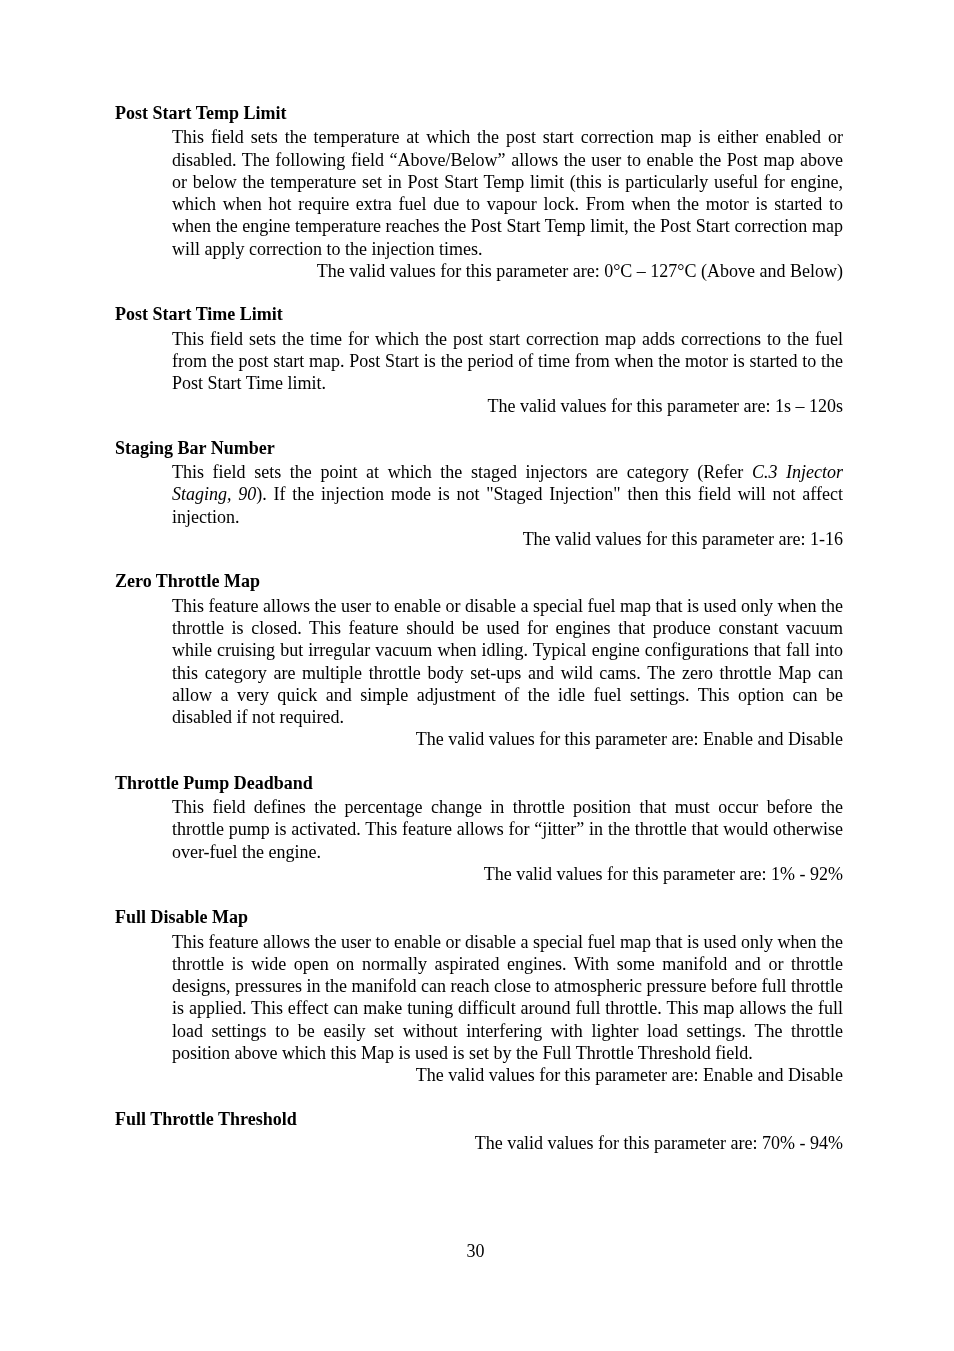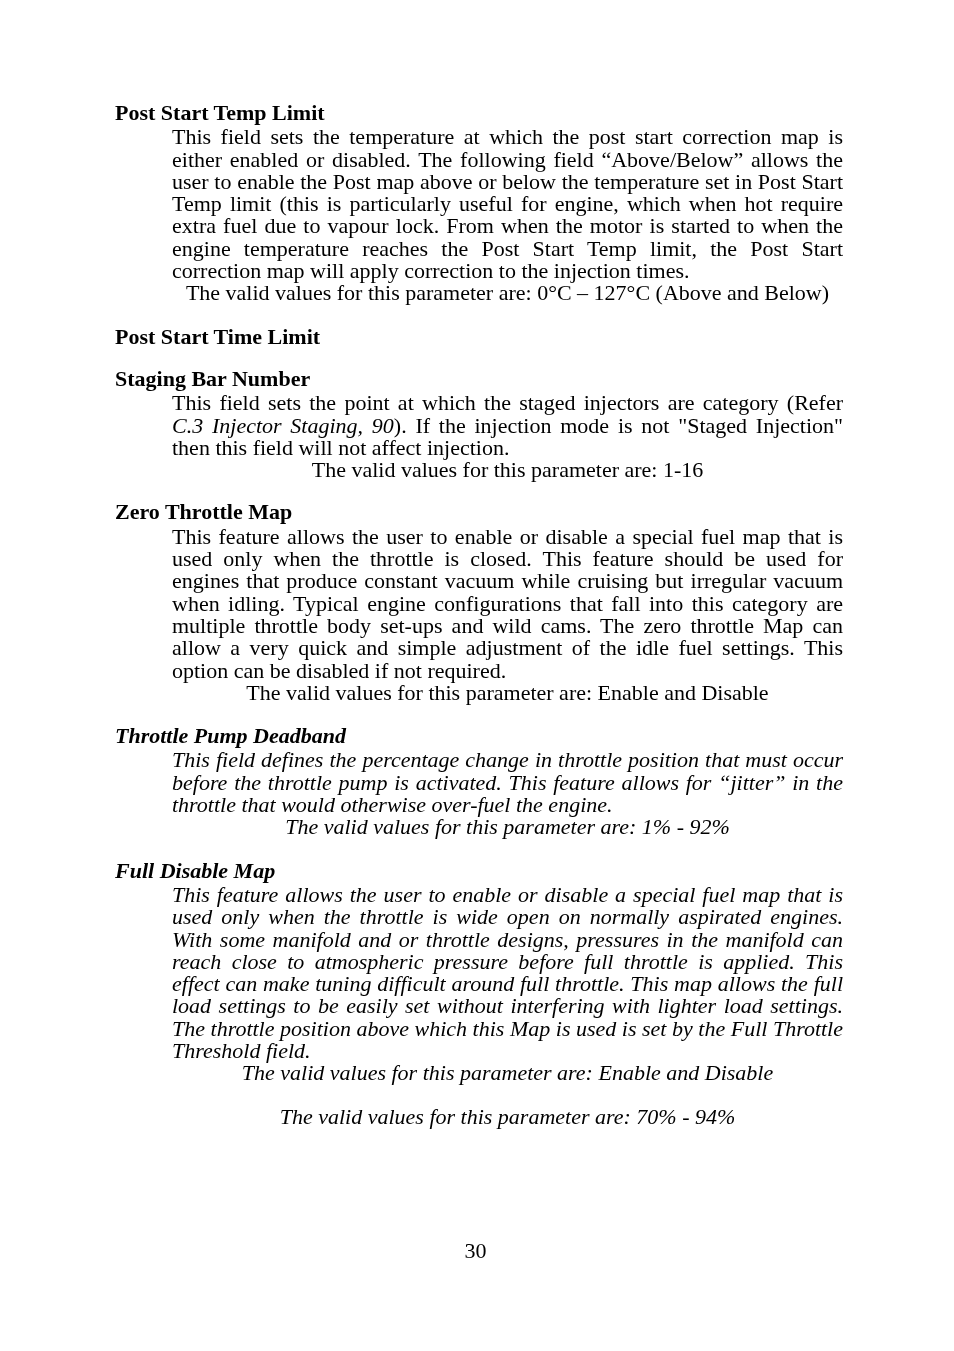--- a/index.html
+++ b/index.html
@@ -7,41 +7,41 @@
     padding: 0;
     background: #ffffff;
   }
   .page {
     position: relative;
     width: 954px;
     height: 1351px;
     background: #ffffff;
     color: #000000;
     font-family: "Liberation Serif", serif;
-    font-size: 22px;
+    font-size: 18px;
     line-height: 22.3px;
     overflow: hidden;
   }
   .content {
     padding: 102px 111px 0 115px;
   }
   .section .heading {
     font-weight: bold;
     margin: 0 0 2px 0;
   }
   .section .body {
     margin: 0 0 0 57px;
     text-align: justify;
   }
   .section .valid {
     margin: 0 0 0 57px;
-    text-align: center;
+    text-align: right;
   }
   .gap-sm { margin-top: 21px; }
-  .gap-md { margin-top: 21px; font-style: italic; }
+  .gap-md { margin-top: 21px; }
   .gap-lg { margin-top: 20px; }
   .italic { font-style: italic; }
   .page-number {
     position: absolute;
     left: 108px;
     right: 111px;
     top: 1240px;
     text-align: center;
   }
 </style>
@@ -52,20 +52,22 @@
   <div class="content">
 
     <div class="section">
       <div class="heading">Post Start Temp Limit</div>
       <div class="body">This field sets the temperature at which the post start correction map is either enabled or disabled. The following field “Above/Below” allows the user to enable the Post map above or below the temperature set in Post Start Temp limit (this is particularly useful for engine, which when hot require extra fuel due to vapour lock.  From when the motor is started to when the engine temperature reaches the Post Start Temp limit, the Post Start correction map will apply correction to the injection times.</div>
       <div class="valid">The valid values for this parameter are: 0°C – 127°C (Above and Below)</div>
     </div>
 
     <div class="section gap-sm">
       <div class="heading">Post Start Time Limit</div>
+      <div class="body">This field sets the time for which the post start correction map adds corrections to the fuel from the post start map.  Post Start is the period of time from when the motor is started to the Post Start Time limit.</div>
+      <div class="valid">The valid values for this parameter are: 1s – 120s</div>
     </div>
 
     <div class="section gap-lg">
       <div class="heading">Staging Bar Number</div>
       <div class="body"><span>This field sets the point at which the staged injectors are category (Refer </span><span class="italic">C.3 Injector Staging, 90</span><span>). If the injection mode is not "Staged Injection" then this field will not affect injection.</span></div>
       <div class="valid">The valid values for this parameter are: 1-16</div>
     </div>
 
     <div class="section gap-lg">
       <div class="heading">Zero Throttle Map</div>
@@ -79,19 +81,20 @@
       <div class="valid">The valid values for this parameter are: 1% - 92%</div>
     </div>
 
     <div class="section gap-md">
       <div class="heading">Full Disable Map</div>
       <div class="body">This feature allows the user to enable or disable a special fuel map that is used only when the throttle is wide open on normally aspirated engines. With some manifold and or throttle designs, pressures in the manifold can reach close to atmospheric pressure before full throttle is applied. This effect can make tuning difficult around full throttle. This map allows the full load settings to be easily set without interfering with lighter load settings. The throttle position above which this Map is used is set by the Full Throttle Threshold field.</div>
       <div class="valid">The valid values for this parameter are: Enable and Disable</div>
     </div>
 
     <div class="section gap-md">
+      <div class="heading">Full Throttle Threshold</div>
       <div class="valid">The valid values for this parameter are: 70% - 94%</div>
     </div>
 
   </div>
 
   <div class="page-number">30</div>
 </div>
 
 </body></html>

